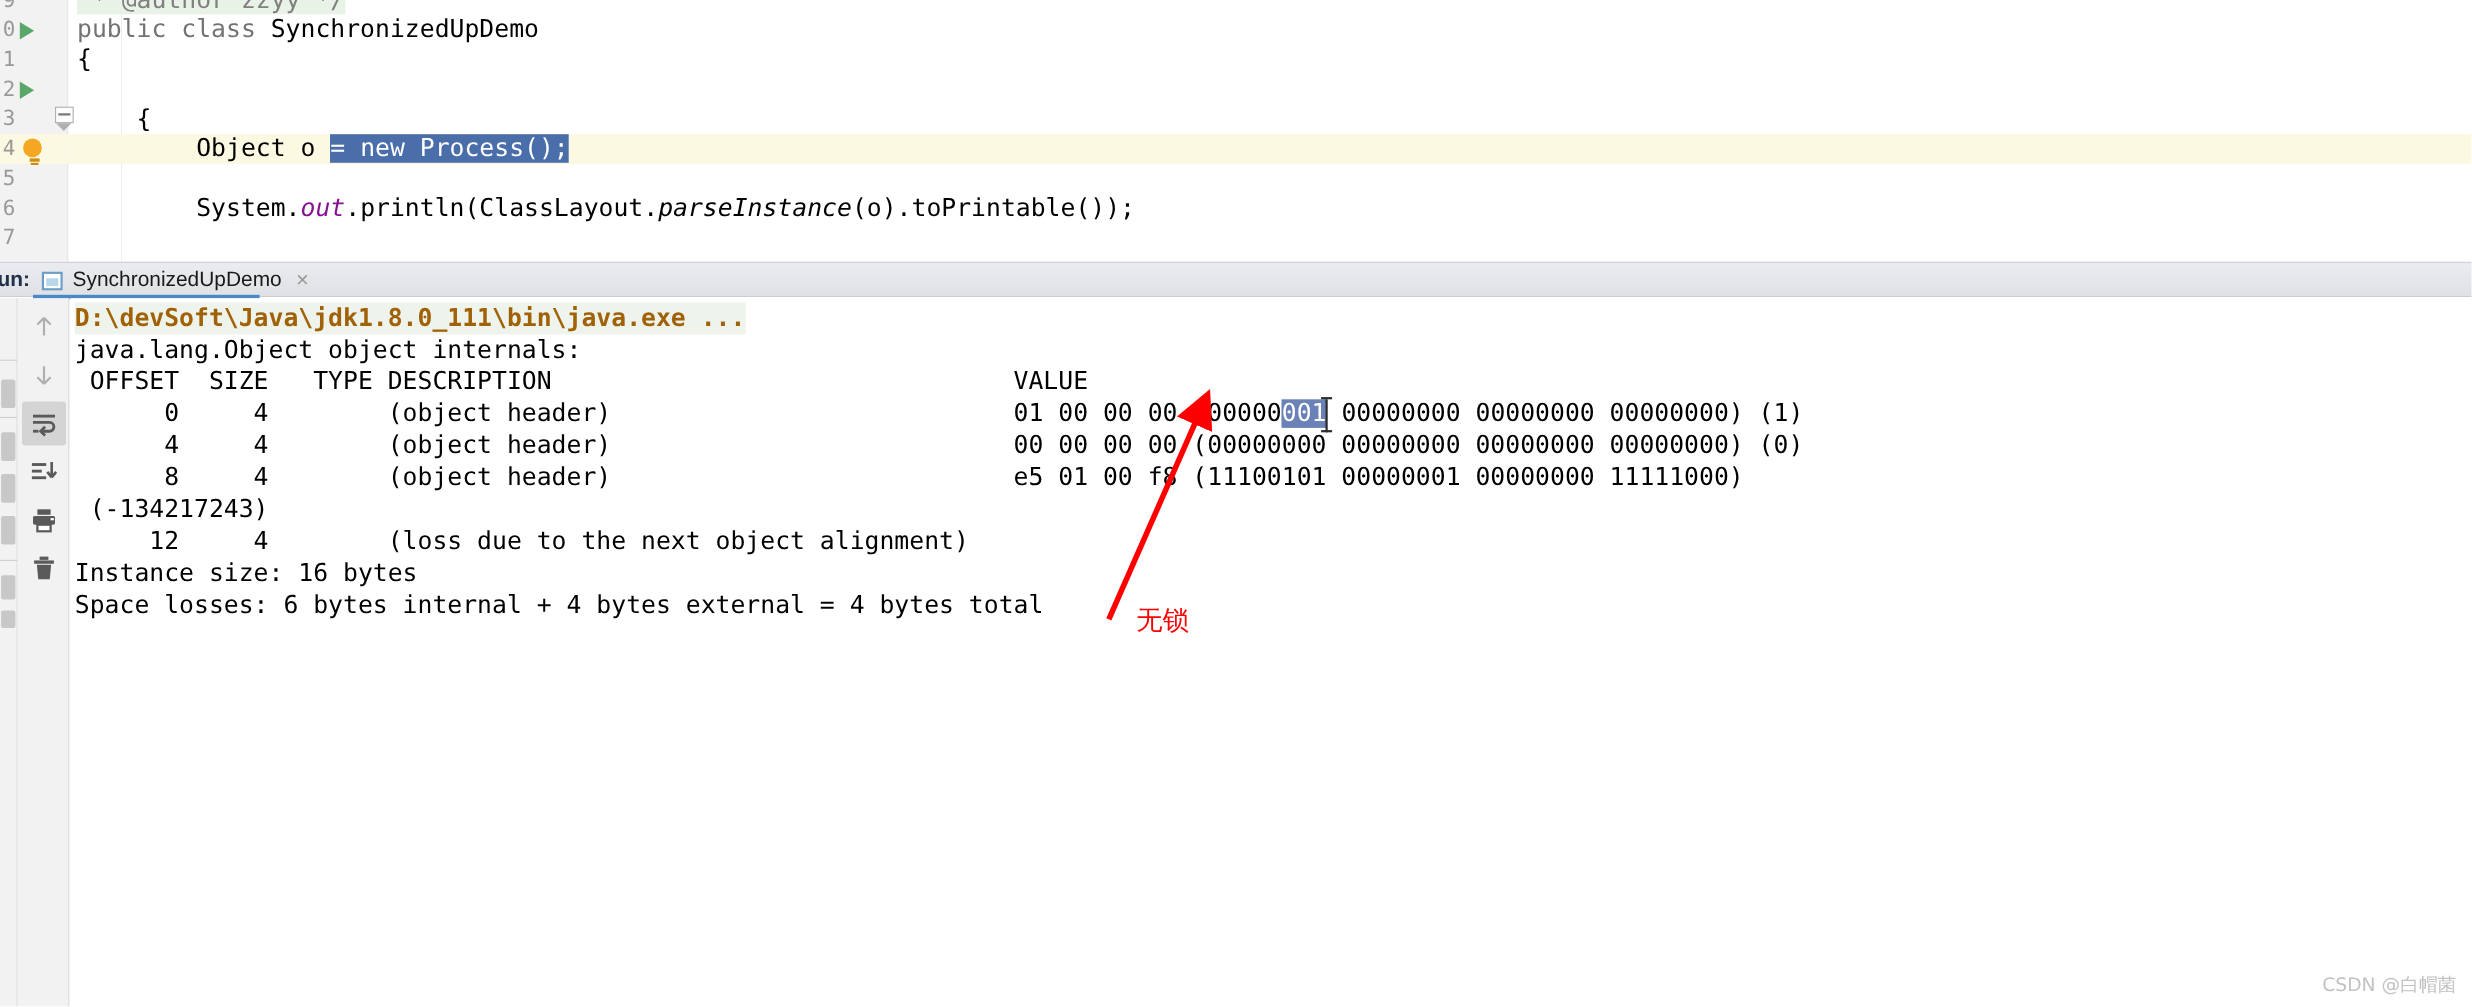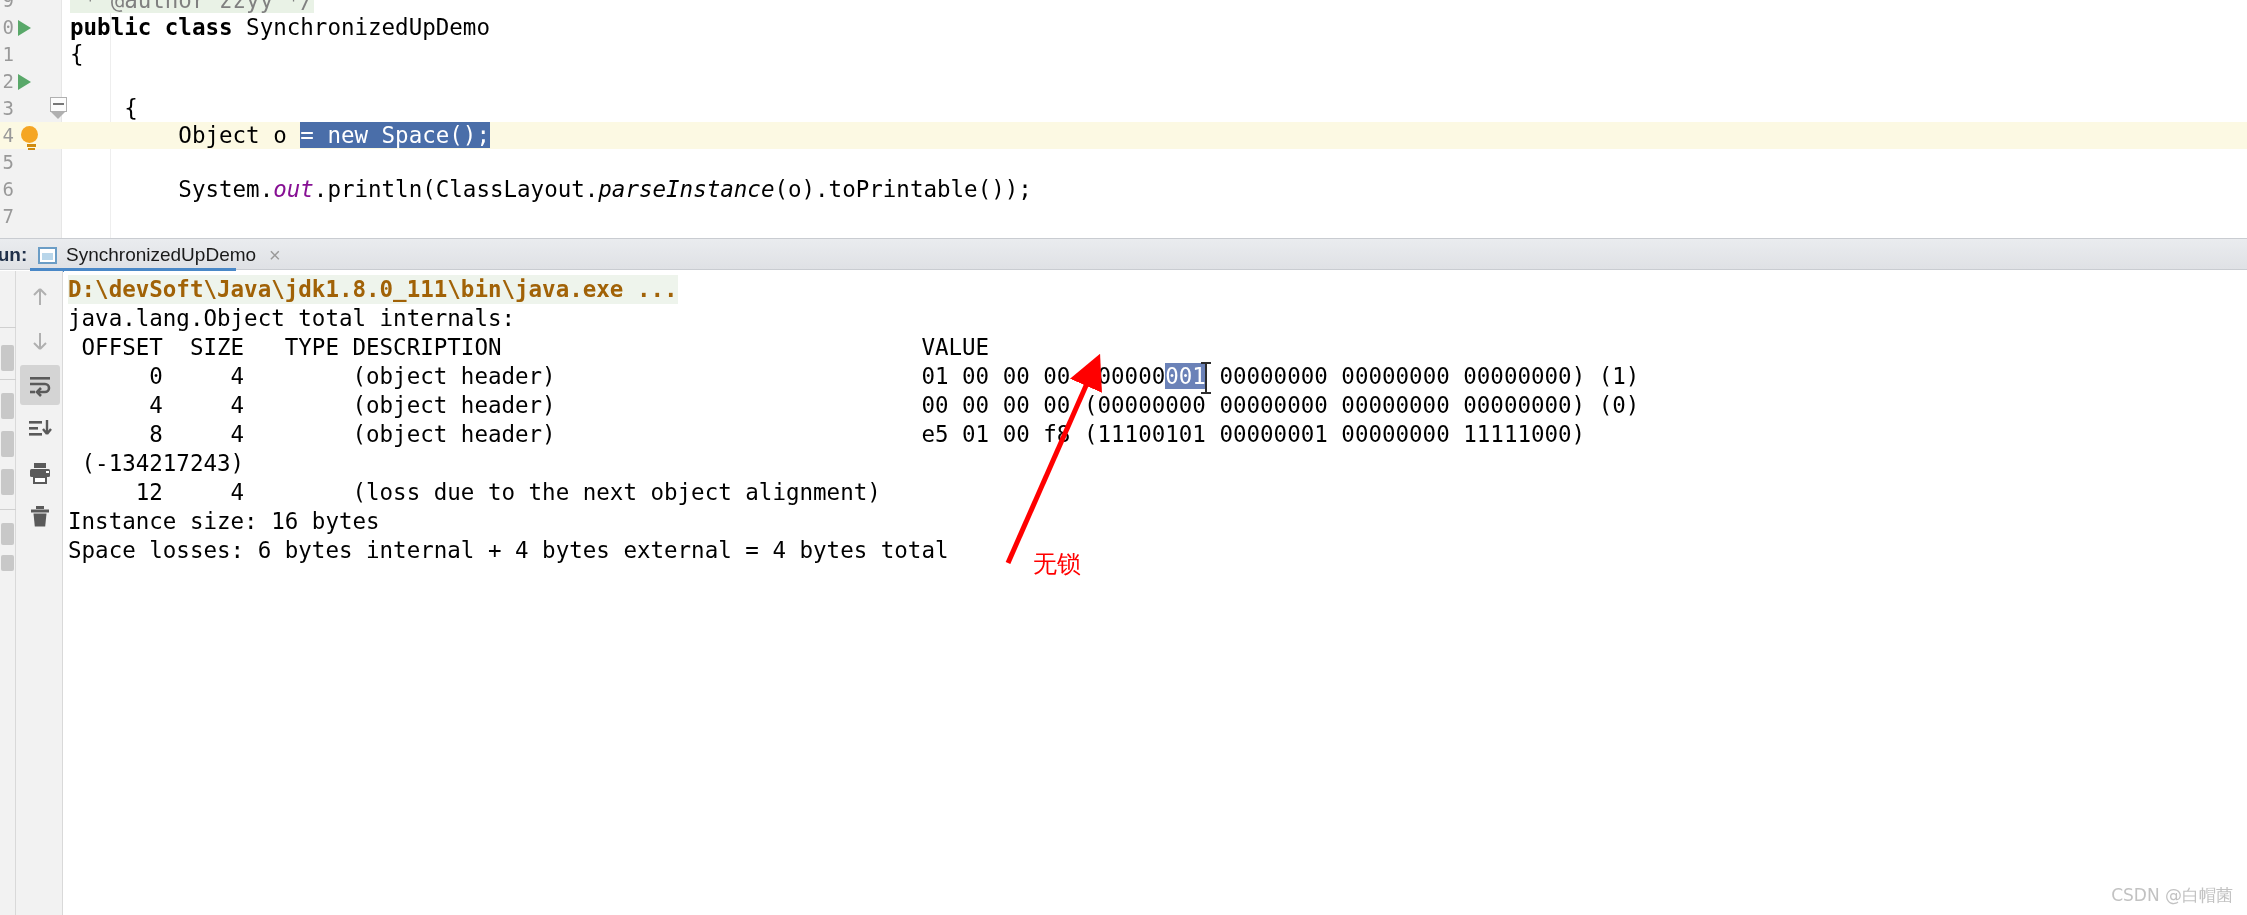--- a/index.html
+++ b/index.html
@@ -74,21 +74,21 @@
     position: absolute; left: 0; right: 0; height: 27px;
     font-family: "DejaVu Sans Mono", monospace;
     font-size: 22.5px; line-height: 27px;
     white-space: pre; color: #000000;
     padding-left: 8px;
   }
   .caret-col {
     position: absolute; left: 48px; top: 0; width: 1px; height: 238px;
     background: #eeeeee;
   }
-  .kw { color: #000000; font-weight: bold; }
+  .kw { color: #737373; font-weight: normal; }
   .fld { color: #871094; font-style: italic; }
   .mth { color: #000000; font-style: italic; }
   .cmt-doc { color: #808080; }
   .docbg { background: #e9f2e6; }
   .line-hl { background: #fcf9e3; }
   .sel { background: #4a6ea9; color: #ffffff; }
 
   
   .run-window {
     position: absolute; left: 0; top: 238px; width: 2247px; height: 677px;
@@ -249,21 +249,21 @@
 
       <div class="code-line" style="top:-13px;"><span class="cmt-doc docbg"> * @author zzyy */</span></div>
 
       <div class="code-line" style="top:14px;"><span class="kw">public class </span><span>SynchronizedUpDemo</span></div>
 
       <div class="code-line" style="top:41px;"><span>{</span></div>
 
 
       <div class="code-line" style="top:95px;"><span>    {</span></div>
 
-      <div class="code-line line-hl" style="top:122px;"><span>        Object o </span><span class="sel">= new Space();</span></div>
+      <div class="code-line line-hl" style="top:122px;"><span>        Object o </span><span class="sel">= new Process();</span></div>
 
       <div class="code-line" style="top:149px;"></div>
 
       <div class="code-line" style="top:176px;"><span>        System.</span><span class="fld">out</span><span>.println(ClassLayout.</span><span class="mth">parseInstance</span><span>(o).toPrintable());</span></div>
 
       <div class="code-line" style="top:203px;"></div>
     </div>
   </div>
 
   <div class="run-window">
@@ -336,21 +336,21 @@
           <rect x="9" y="2" width="8" height="3" fill="#5a5a5a"></rect>
           <rect x="4" y="5.5" width="18" height="3" fill="#5a5a5a"></rect>
           <path d="M6.5 9.5 h13 l-1.3 13 h-10.4 z" fill="#5a5a5a"></path>
         </svg>
       </div>
     </div>
 
     <div class="console">
       <div class="con-line" style="top:4px;"><span class="con-cmd">D:\devSoft\Java\jdk1.8.0_111\bin\java.exe ...</span></div>
 
-      <div class="con-line" style="top:33px;">java.lang.Object total internals:</div>
+      <div class="con-line" style="top:33px;">java.lang.Object object internals:</div>
       <div class="con-line" style="top:62px;"> OFFSET  SIZE   TYPE DESCRIPTION                               VALUE</div>
 
       <div class="con-line" style="top:91px;"><span>      0     4        (object header)                           01 00 00 00 (00000</span><span class="consel">001</span><span class="icursor"></span><span> 00000000 00000000 00000000) (1)</span></div>
 
       <div class="con-line" style="top:120px;">      4     4        (object header)                           00 00 00 00 (00000000 00000000 00000000 00000000) (0)</div>
       <div class="con-line" style="top:149px;">      8     4        (object header)                           e5 01 00 f8 (11100101 00000001 00000000 11111000)</div>
       <div class="con-line" style="top:178px;"> (-134217243)</div>
       <div class="con-line" style="top:207px;">     12     4        (loss due to the next object alignment)</div>
       <div class="con-line" style="top:236px;">Instance size: 16 bytes</div>
       <div class="con-line" style="top:265px;">Space losses: 6 bytes internal + 4 bytes external = 4 bytes total</div>

